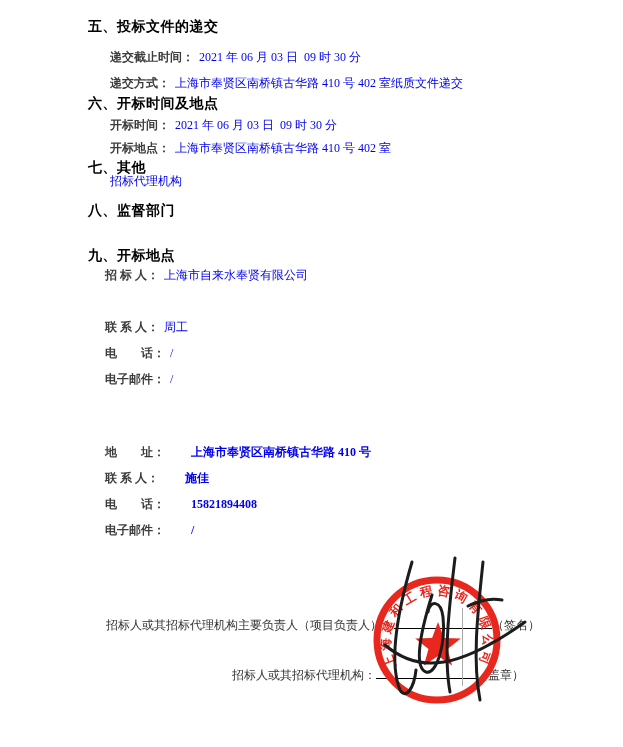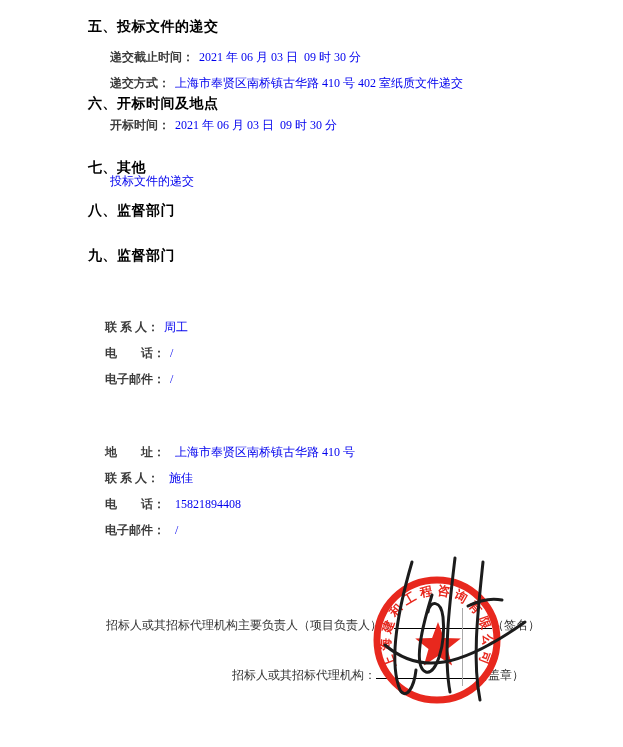--- a/index.html
+++ b/index.html
@@ -12,21 +12,21 @@
   }
   .abs{position:absolute;white-space:nowrap;}
   .heading{
     font-weight:bold;font-size:14px;color:#000;
     letter-spacing:.5px;line-height:16px;
   }
   .row{font-size:12px;color:#3c3c3c;line-height:15px;}
   .lbl{white-space:pre;color:#3c3c3c;font-weight:bold;}
   .val{white-space:pre;color:#0000ee;}
   .gap1{margin-left:5px;}
-  .gap2{margin-left:10px;}
+  .gap2{margin-left:26px;font-weight:bold;}
   .suffix{color:#3c3c3c;}
   .footer-line{font-size:12px;color:#333;line-height:15px;}
   .blank{
     display:inline-block;height:11px;vertical-align:baseline;
     border-bottom:1px solid #000;
   }
   .blank.w1{width:98px;}
   .blank.w2{width:100px;}
   .scan-edge{
     position:absolute;left:462px;top:608px;width:1px;height:78px;
@@ -45,30 +45,36 @@
     <span class="lbl">递交截止时间：</span><span class="val gap1">2021 年 06 月 03 日  09 时 30 分</span>
   </div>
   <div class="abs row" style="left:110px;top:76px">
     <span class="lbl">递交方式：</span><span class="val gap1">上海市奉贤区南桥镇古华路 410 号 402 室纸质文件递交</span>
   </div>
 
   <div class="abs heading" style="left:88px;top:96px">六、开标时间及地点</div>
   <div class="abs row" style="left:110px;top:118px">
     <span class="lbl">开标时间：</span><span class="val gap1">2021 年 06 月 03 日  09 时 30 分</span>
   </div>
+  <div class="abs row" style="left:110px;top:141px">
+    <span class="lbl">开标地点：</span><span class="val gap1">上海市奉贤区南桥镇古华路 410 号 402 室</span>
+  </div>
 
   <div class="abs heading" style="left:88px;top:160px">七、其他</div>
   <div class="abs row" style="left:110px;top:174px">
-    <span class="val">投标文件的递交</span>
+    <span class="val">招标代理机构</span>
   </div>
 
   <div class="abs heading" style="left:88px;top:203px">八、监督部门</div>
 
-  <div class="abs heading" style="left:88px;top:248px">九、监督部门</div>
+  <div class="abs heading" style="left:88px;top:248px">九、开标地点</div>
 
+  <div class="abs row" style="left:105px;top:268px">
+    <span class="lbl">招 标 人：</span><span class="val gap1">上海市自来水奉贤有限公司</span>
+  </div>
   <div class="abs row" style="left:105px;top:320px">
     <span class="lbl">联 系 人：</span><span class="val gap1">周工</span>
   </div>
   <div class="abs row" style="left:105px;top:346px">
     <span class="lbl">电　　话：</span><span class="val gap1">/</span>
   </div>
   <div class="abs row" style="left:105px;top:372px">
     <span class="lbl">电子邮件：</span><span class="val gap1">/</span>
   </div>
 

